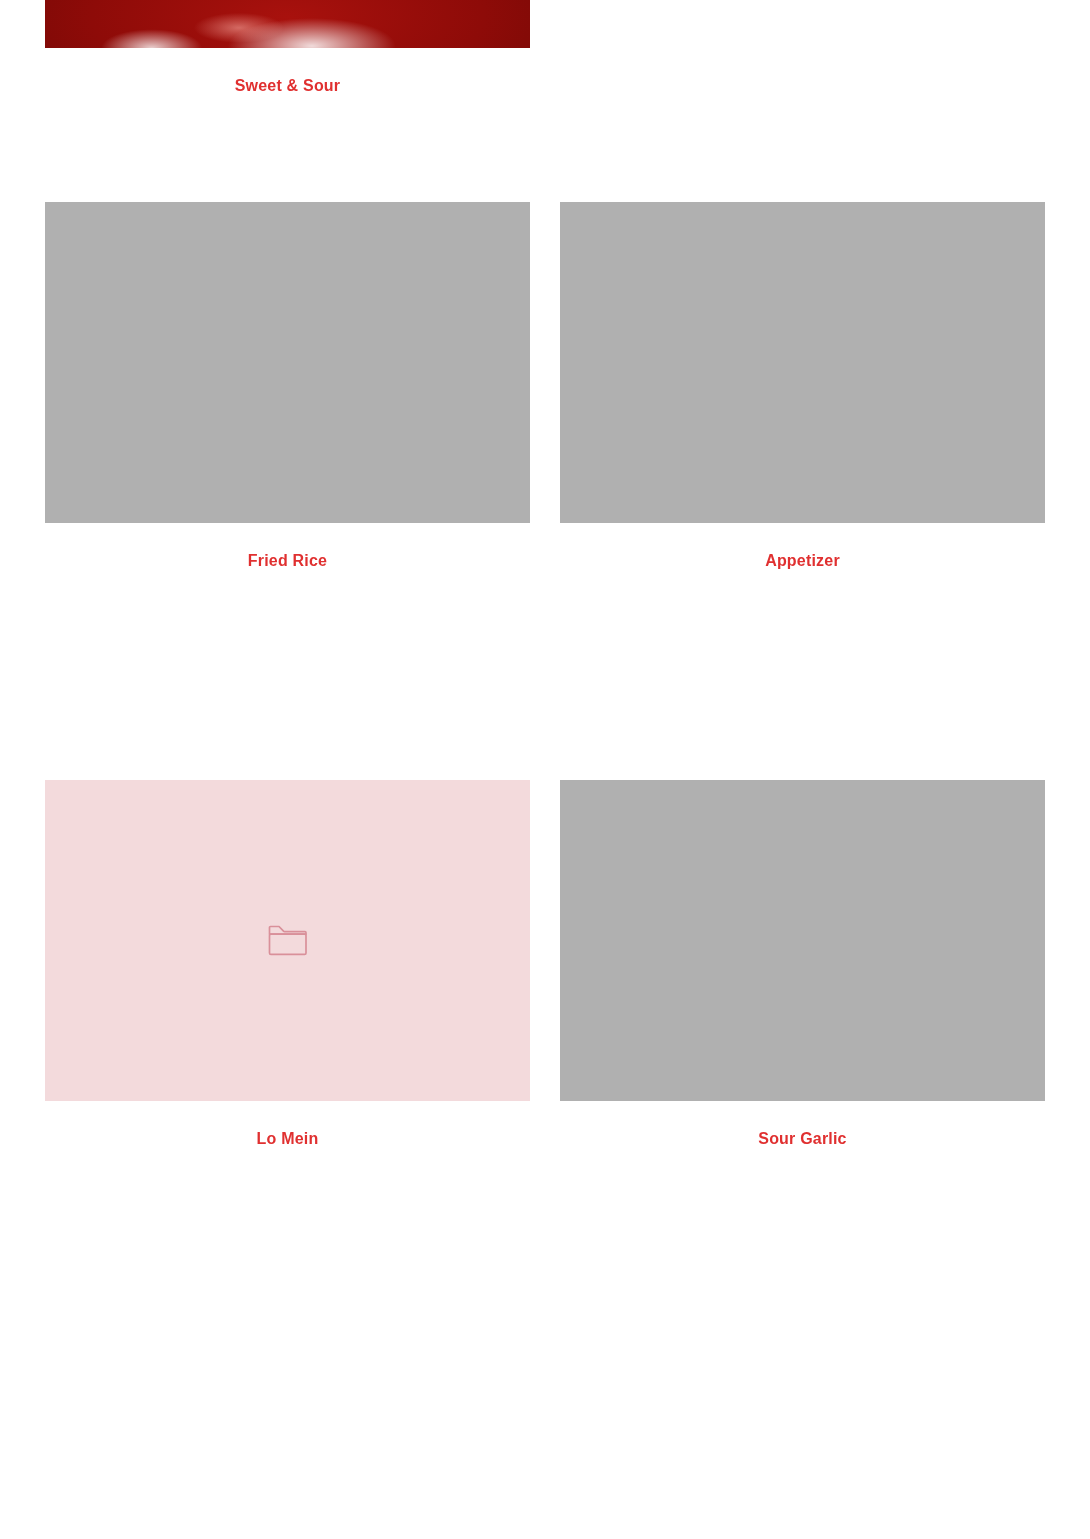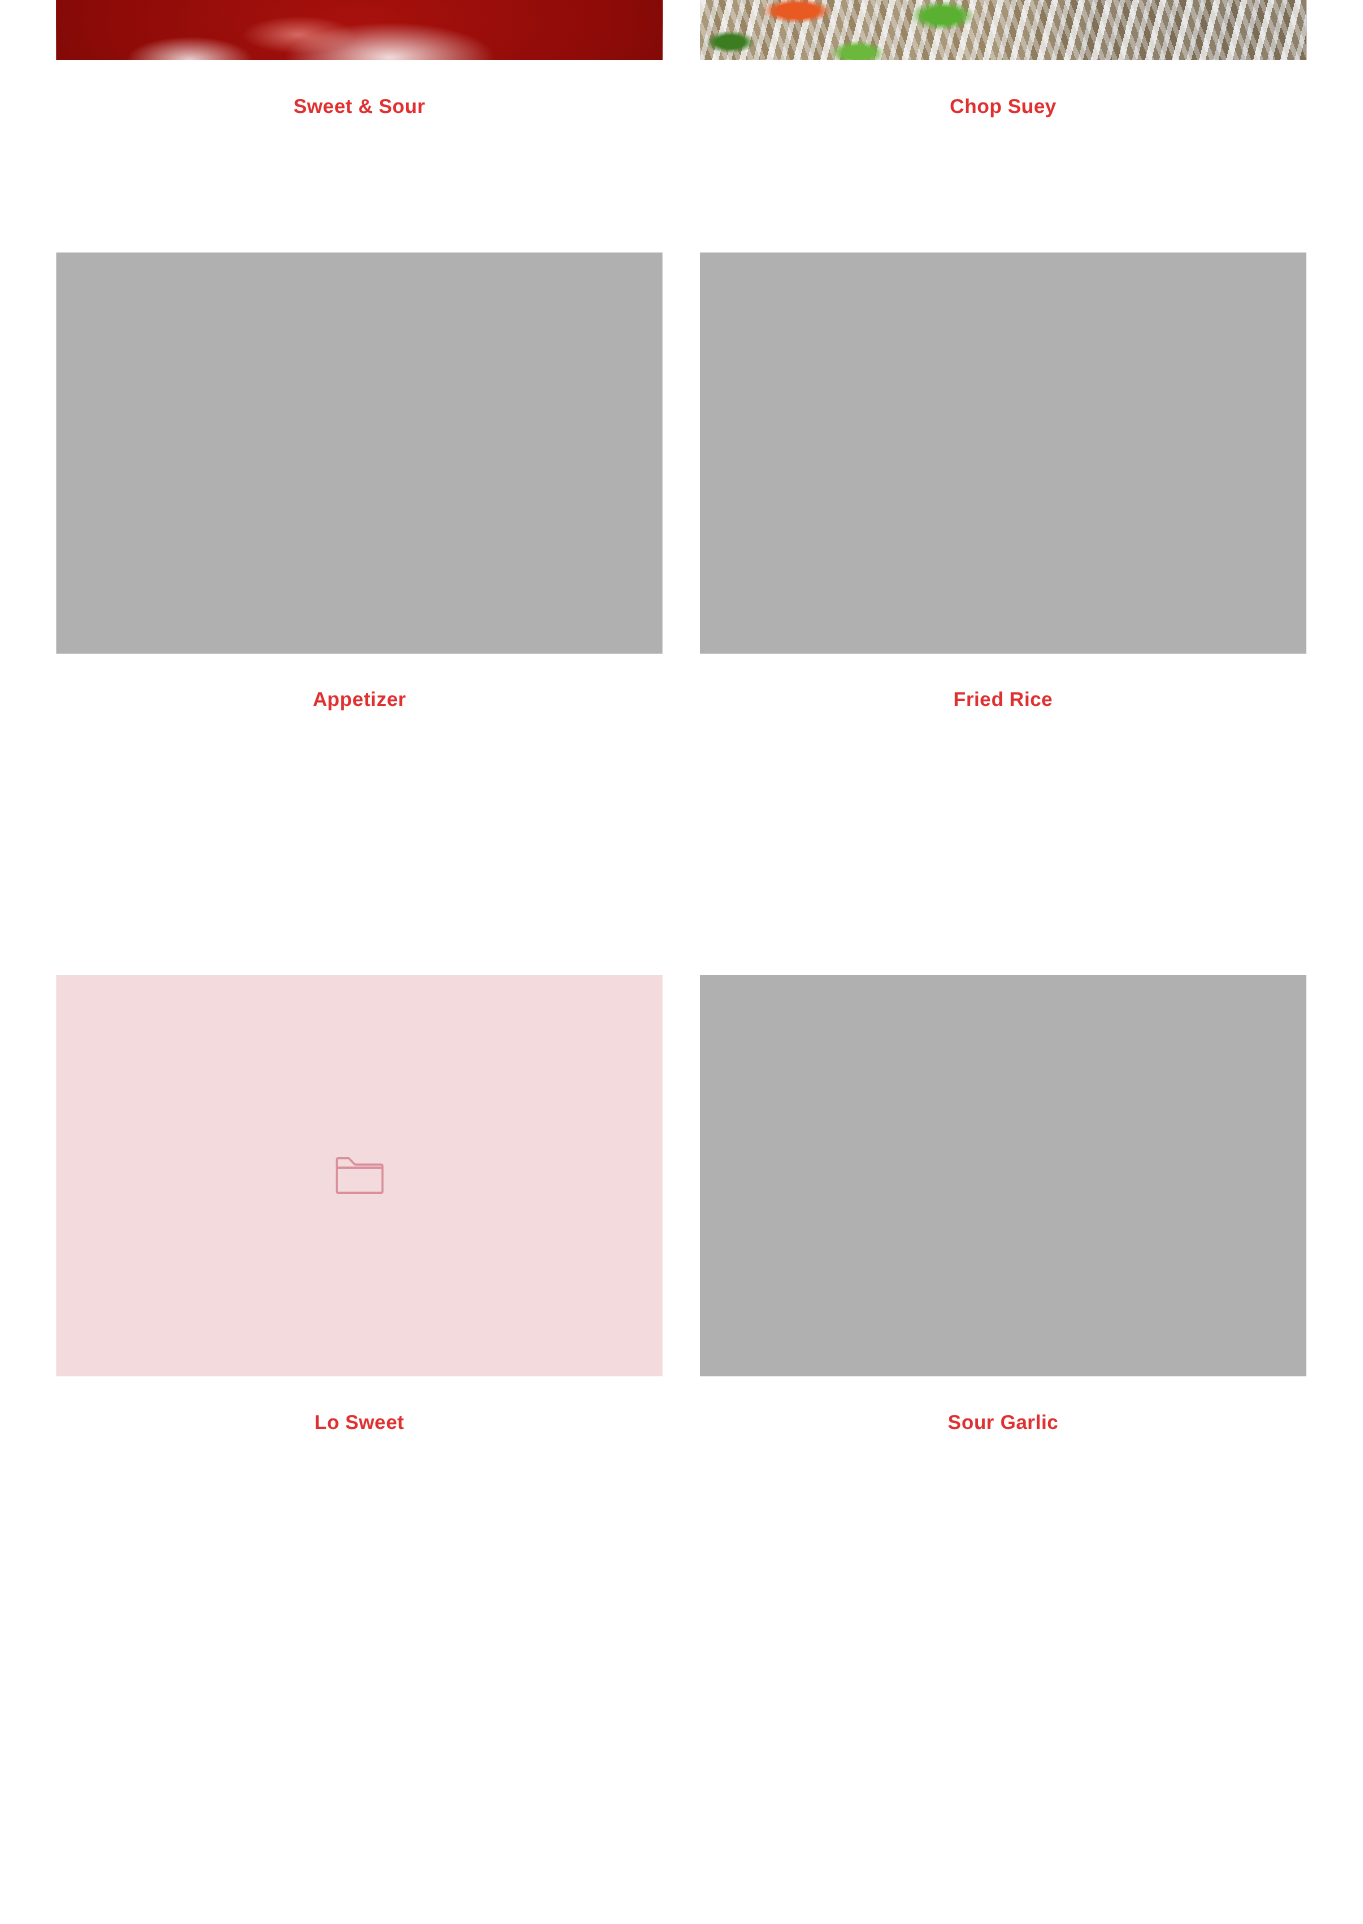--- a/index.html
+++ b/index.html
@@ -101,65 +101,59 @@
 
   <div class="row">
 
     <div class="cell">
       <div class="thumb h-48 photo-sweetsour"></div>
       <div class="cap-wrap">
         <div class="caption">Sweet &amp; Sour</div>
       </div>
     </div>
 
-    <div class="cell">
-      <div class="thumb h-48 photo-chopsuey"></div>
-      <div class="cap-wrap">
-        <div class="caption">Chop Suey</div>
-      </div>
-    </div>
 
   </div>
 
   <div class="row-gap-90"></div>
 
   <div class="row">
 
     <div class="cell">
       <div class="thumb h-320 gray"></div>
       <div class="cap-wrap">
-        <div class="caption">Appetizer</div>
+        <div class="caption">Fried Rice</div>
       </div>
     </div>
 
     <div class="cell">
       <div class="thumb h-320 gray"></div>
       <div class="cap-wrap">
-        <div class="caption">Fried Rice</div>
+        <div class="caption">Appetizer</div>
       </div>
     </div>
 
   </div>
 
   <div class="row-gap-98"></div>
 
 
   <div class="row-gap-95"></div>
 
   <div class="row">
 
     <div class="cell">
       <div class="thumb h-320 pink">
         <svg class="folder-icon" width="40" height="31" viewBox="0 0 40 31">
           <path d="M1.5 7.5 L1.5 2.5 A1 1 0 0 1 2.5 1.5 L11 1.5 L15.5 6.2 A1.4 1.4 0 0 0 16.6 6.7 L37 6.7 A1 1 0 0 1 38 7.7 L38 9.2 L1.5 9.2 Z" fill="none" stroke="#d9909a" stroke-width="1.7" stroke-linejoin="round" stroke-linecap="round"></path>
           <rect x="1.5" y="9.2" width="36.5" height="20.1" rx="1.4" ry="1.4" fill="none" stroke="#d9909a" stroke-width="1.7"></rect>
         </svg>
       </div>
       <div class="cap-wrap">
-        <div class="caption">Lo Sweet</div>
+        <div class="caption">Lo Mein</div>
       </div>
     </div>
 
     <div class="cell">
       <div class="thumb h-320 gray"></div>
       <div class="cap-wrap">
         <div class="caption">Sour Garlic</div>
       </div>
     </div>
 

